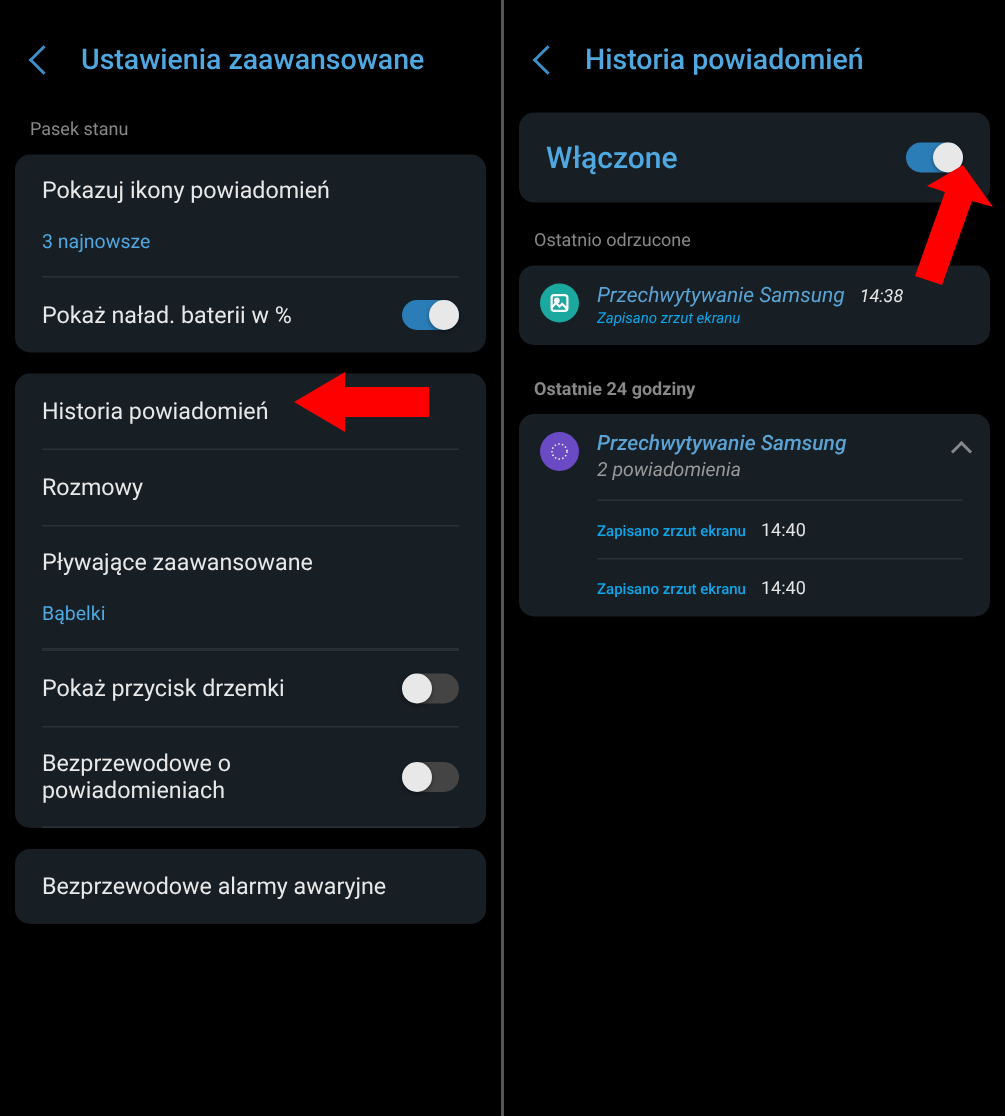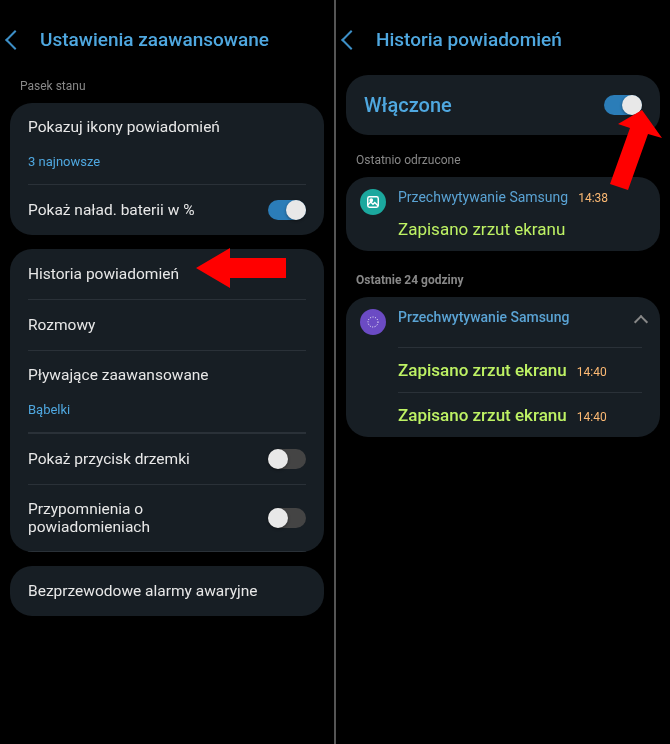--- a/index.html
+++ b/index.html
@@ -18,21 +18,21 @@
   position: relative;
 }
 .divider-v {
   width: 2px;
   height: 744px;
   background: #555;
 }
 .header {
   display: flex;
   align-items: center;
-  padding: 28px 18px 20px 8px;
+  padding: 28px 18px 20px 22px;
   gap: 18px;
 }
 .back-chevron {
   width: 14px;
   height: 14px;
   border-left: 2.5px solid #3d8fc7;
   border-bottom: 2.5px solid #3d8fc7;
   transform: rotate(45deg);
   flex-shrink: 0;
 }
@@ -41,21 +41,21 @@
   font-size: 19px;
   font-weight: 500;
 }
 .section-label {
   color: #888;
   font-size: 12px;
   padding: 8px 20px 6px 20px;
 }
 .card {
   background: #171e24;
-  border-radius: 22px;
+  border-radius: 10px;
   margin: 4px 10px;
   overflow: hidden;
 }
 .row {
   padding: 15px 18px;
   display: flex;
   align-items: center;
   justify-content: space-between;
   min-height: 50px;
 }
@@ -111,25 +111,25 @@
   border-radius: 50%;
   display: flex;
   align-items: center;
   justify-content: center;
   flex-shrink: 0;
   font-size: 13px;
   color: #fff;
 }
 .notif-icon.teal { background: #1ba89e; }
 .notif-icon.purple { background: #6b4bc4; }
-.notif-body { flex: 1; display: flex; flex-direction: column; gap: 14px; }
+.notif-body { flex: 1; display: flex; flex-direction: column; gap: 2px; font-style: italic; }
 .notif-header-line { display: flex; align-items: baseline; gap: 10px; }
 .notif-app { color: #5aa3d4; font-size: 14px; }
-.notif-time { color: #fdba74; font-size: 12px; }
-.notif-msg { color: #bef264; font-size: 17px; }
+.notif-time { color: #e5e5e5; font-size: 12px; }
+.notif-msg { color: #0ea5e9; font-size: 10px; }
 .notif-count { color: #999; font-size: 13px; }
 .expand-chevron {
   width: 10px;
   height: 10px;
   border-right: 2px solid #888;
   border-top: 2px solid #888;
   transform: rotate(-45deg);
   margin-top: 8px;
   flex-shrink: 0;
 }
@@ -194,21 +194,21 @@
       <div class="row-text">
         <div class="row-title">Pokaż przycisk drzemki</div>
       </div>
       <div class="toggle">
           <div class="toggle-knob"></div>
         </div>
     </div>
     <div class="row-divider"></div>
     <div class="row">
       <div class="row-text">
-        <div class="row-title">Przypomnienia o powiadomieniach</div>
+        <div class="row-title">Bezprzewodowe o powiadomieniach</div>
       </div>
       <div class="toggle">
           <div class="toggle-knob"></div>
         </div>
     </div>
     <div class="row-divider"></div>
   </div>
 
   <div class="card" style="margin-top:14px;text-align:right;">
     <div class="row">
@@ -267,20 +267,21 @@
 
   <div class="card">
     <div class="notif-row">
       <div class="notif-icon purple">
         <svg width="12" height="12" viewBox="0 0 24 24" fill="#fff">
             <circle cx="12" cy="12" r="10" fill="none" stroke="#fff" stroke-width="2" stroke-dasharray="2 3"></circle>
           </svg>
       </div>
       <div class="notif-body">
         <div class="notif-app" style="font-weight:500;">Przechwytywanie Samsung</div>
+        <div class="notif-count">2 powiadomienia</div>
       </div>
       <div class="expand-chevron"></div>
     </div>
     <div class="row-divider" style="margin-left:52px;"></div>
     <div class="sub-notif">
       <span class="notif-msg" style="font-weight:500;">Zapisano zrzut ekranu</span>
       <span class="notif-time">14:40</span>
     </div>
     <div class="row-divider" style="margin-left:52px;"></div>
     <div class="sub-notif">

